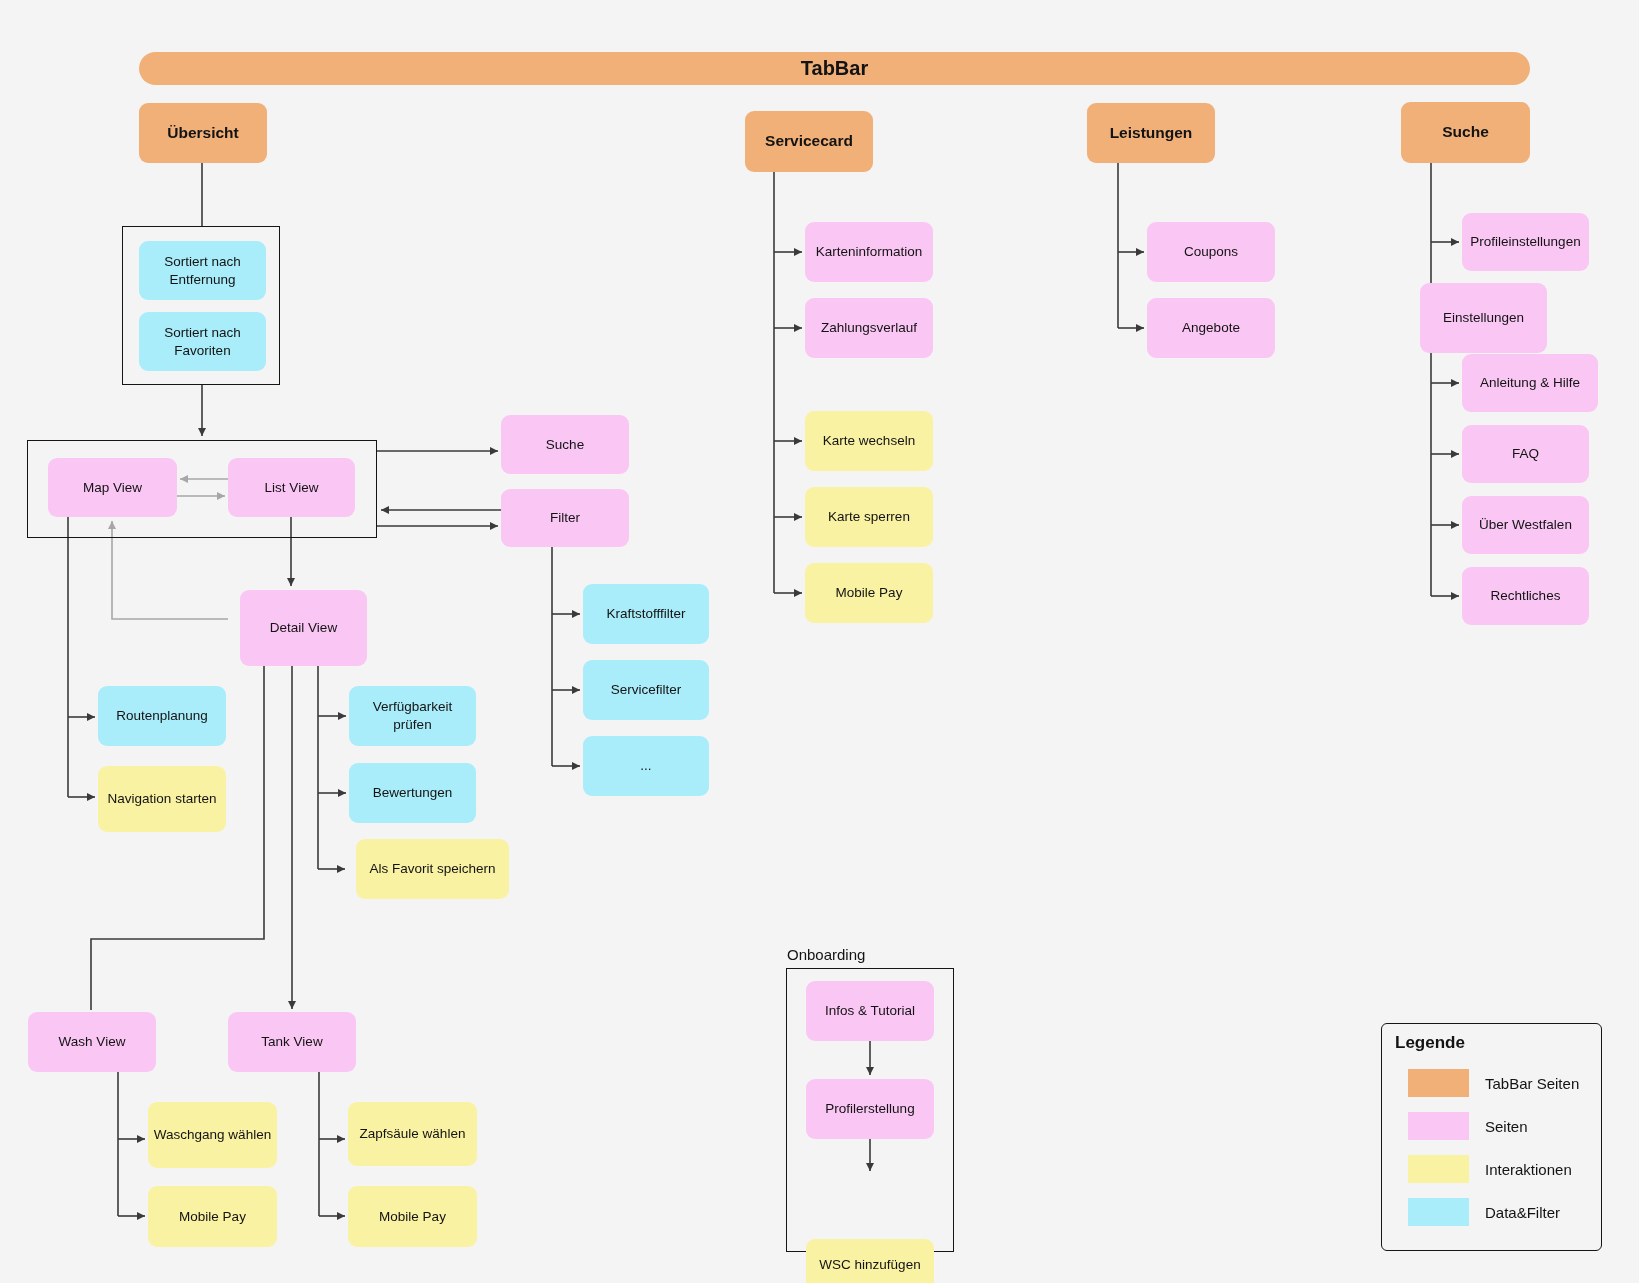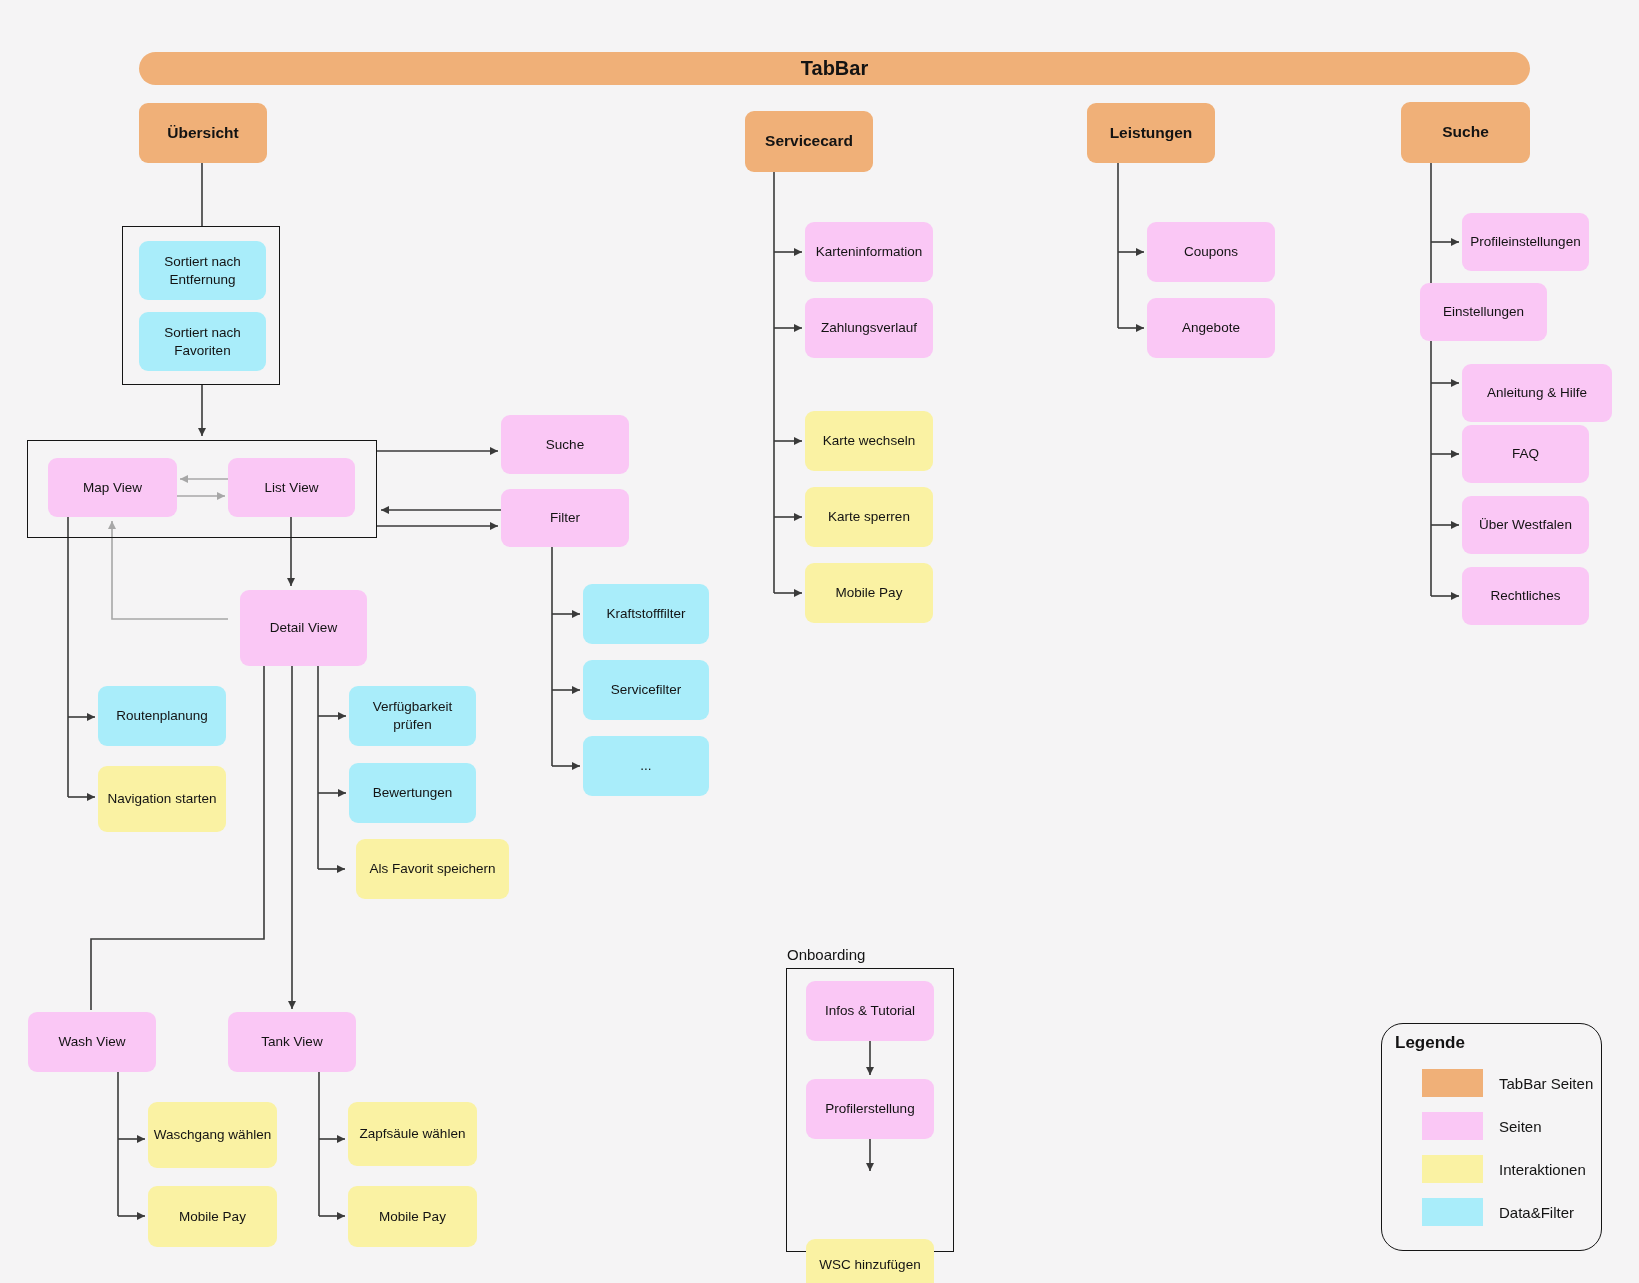--- a/index.html
+++ b/index.html
@@ -37,27 +37,27 @@
   }
   .frame{
     position:absolute;z-index:1;border:1.6px solid #151515;background:transparent;
     box-sizing:border-box;
   }
   .grouplabel{
     position:absolute;z-index:2;font-size:15px;color:#131313;
   }
   .legend{
     position:absolute;z-index:2;left:1381px;top:1023px;width:221px;height:228px;
-    border:1.6px solid #151515;border-radius:22px;box-sizing:border-box;
+    border:1.6px solid #151515;border-radius:6px;box-sizing:border-box;
     background:transparent;
   }
   .legend-title{
     position:absolute;left:13px;top:9px;font-weight:700;font-size:17px;
   }
-  .legend-row{position:absolute;left:40px;height:28px;display:flex;align-items:center;justify-content:center;}
+  .legend-row{position:absolute;left:26px;height:28px;display:flex;align-items:center;justify-content:center;}
   .legend-row .sw{width:61px;height:28px;display:inline-block;}
   .legend-row .legend-label{margin-left:16px;font-size:15px;white-space:nowrap;}
   .sw-0{background:var(--orange);}
   .sw-1{background:var(--pink);}
   .sw-2{background:var(--yellow);}
   .sw-3{background:var(--cyan);}
 </style>
 </head>
 <body>
 
@@ -190,22 +190,22 @@
   <div class="node page" style="left:805px;top:222px;width:128px;height:60px">Karteninformation</div>
   <div class="node page" style="left:805px;top:298px;width:128px;height:60px">Zahlungsverlauf</div>
   <div class="node interact" style="left:805px;top:411px;width:128px;height:60px">Karte wechseln</div>
   <div class="node interact" style="left:805px;top:487px;width:128px;height:60px">Karte sperren</div>
   <div class="node interact" style="left:805px;top:563px;width:128px;height:60px">Mobile Pay</div>
 
   <div class="node page" style="left:1147px;top:222px;width:128px;height:60px">Coupons</div>
   <div class="node page" style="left:1147px;top:298px;width:128px;height:60px">Angebote</div>
 
   <div class="node page" style="left:1462px;top:213px;width:127px;height:58px">Profileinstellungen</div>
-  <div class="node page" style="left:1420px;top:283px;width:127px;height:58px">Einstellungen</div>
-  <div class="node page" style="left:1462px;top:364px;width:150px;height:58px">Anleitung &amp; Hilfe</div>
+  <div class="node page" style="left:1420px;top:283px;width:127px;height:70px">Einstellungen</div>
+  <div class="node page" style="left:1462px;top:354px;width:136px;height:58px">Anleitung &amp; Hilfe</div>
   <div class="node page" style="left:1462px;top:425px;width:127px;height:58px">FAQ</div>
   <div class="node page" style="left:1462px;top:496px;width:127px;height:58px">Über Westfalen</div>
   <div class="node page" style="left:1462px;top:567px;width:127px;height:58px">Rechtliches</div>
 
   <div class="node page" style="left:806px;top:981px;width:128px;height:60px">Infos &amp; Tutorial</div>
   <div class="node page" style="left:806px;top:1079px;width:128px;height:60px">Profilerstellung</div>
   <div class="node interact" style="left:806px;top:1239px;width:128px;height:52px">WSC hinzufügen</div>
 
   <div class="legend">
     <div class="legend-title">Legende</div>

